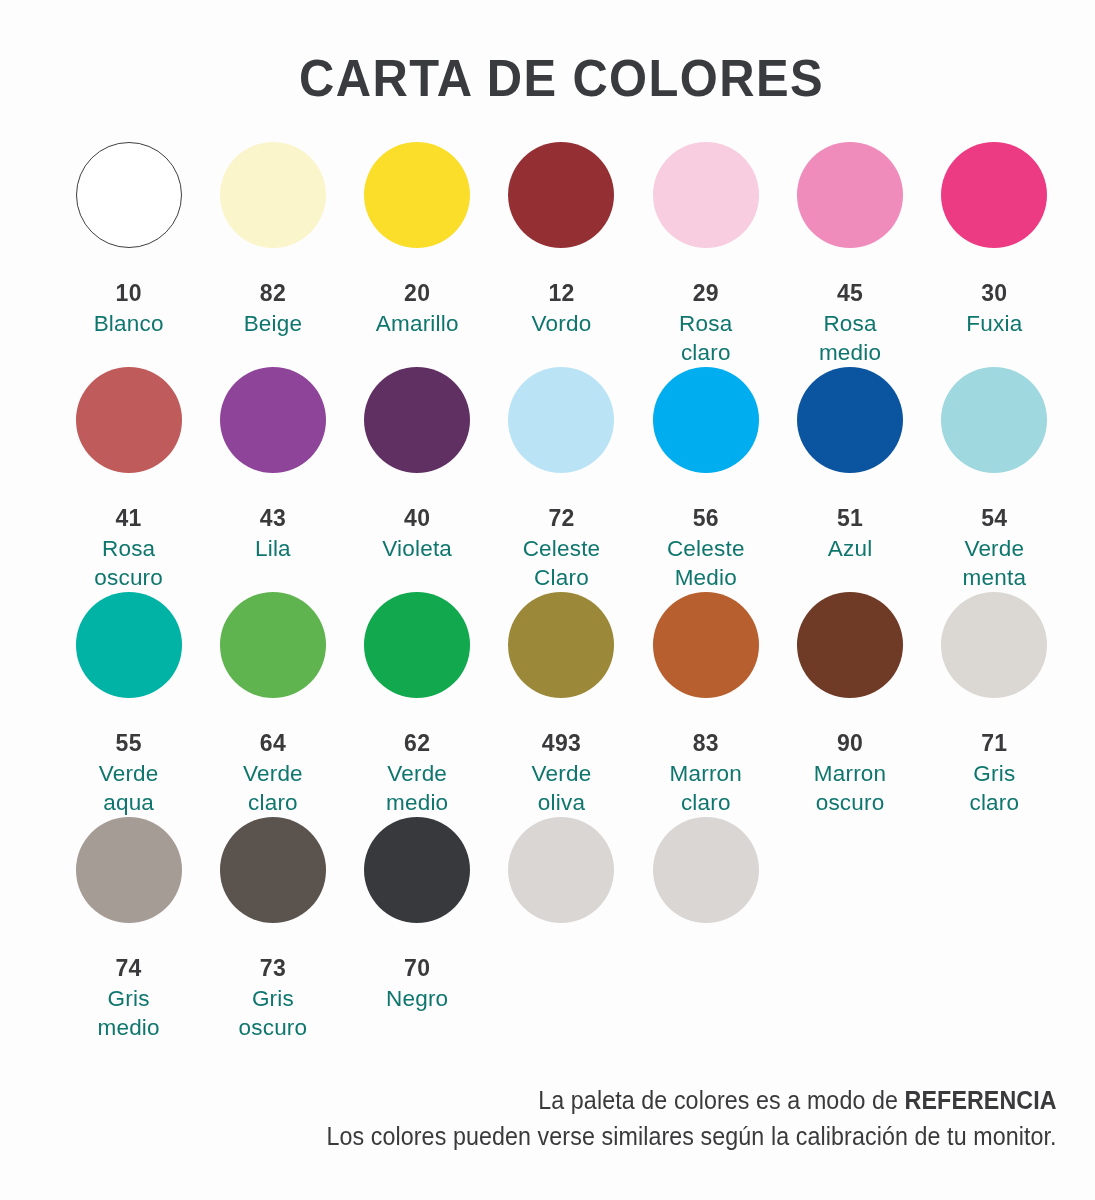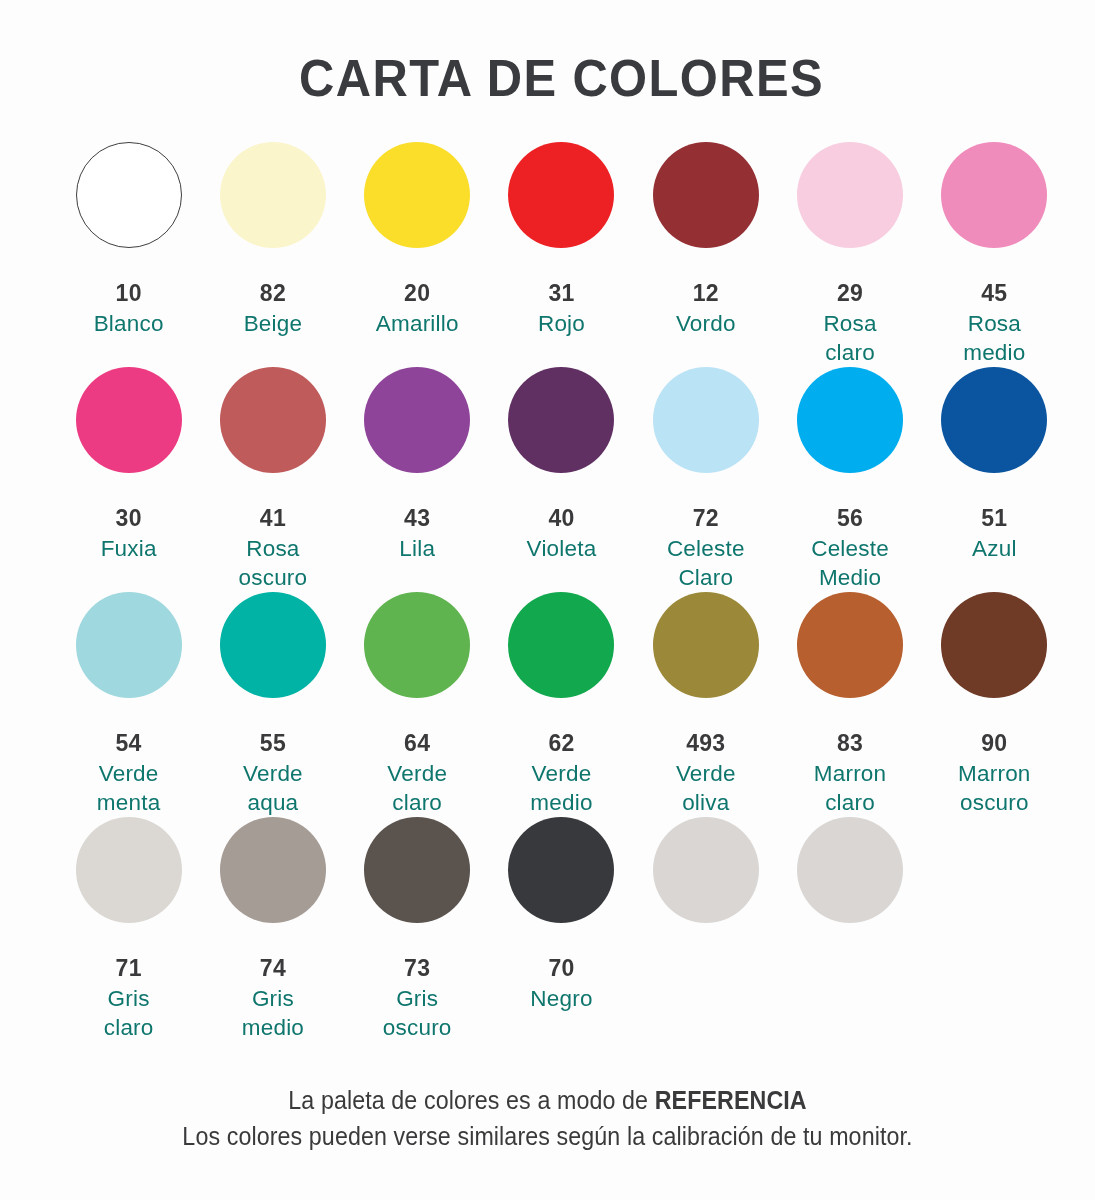--- a/index.html
+++ b/index.html
@@ -77,21 +77,21 @@
     letter-spacing: 0.2px;
     display: block;
     max-width: 125px;
     white-space: pre-line;
   }
   .footer {
     position: absolute;
     left: 0;
     right: 0;
     bottom: 46px;
-    text-align: center;
+    text-align: right;
   }
   .footer-line {
     font-size: 25px;
     color: #3a3a3c;
     line-height: 1.42;
     transform: scaleX(0.93);
     letter-spacing: 0.1px;
   }
   .footer-line b {
     font-weight: bold;
@@ -120,27 +120,20 @@
         </div>
       </div>
       <div class="swatch">
         <div class="dot" style="background: rgb(250, 222, 42);"></div>
         <div class="caption">
           <span class="code">20</span>
           <span class="name">Amarillo</span>
         </div>
       </div>
       <div class="swatch">
-        <div class="dot" style="background: rgb(237, 32, 36);"></div>
-        <div class="caption">
-          <span class="code">31</span>
-          <span class="name">Rojo</span>
-        </div>
-      </div>
-      <div class="swatch">
         <div class="dot" style="background: rgb(148, 48, 52);"></div>
         <div class="caption">
           <span class="code">12</span>
           <span class="name">Vordo</span>
         </div>
       </div>
       <div class="swatch">
         <div class="dot" style="background: rgb(247, 205, 223);"></div>
         <div class="caption">
           <span class="code">29</span>

